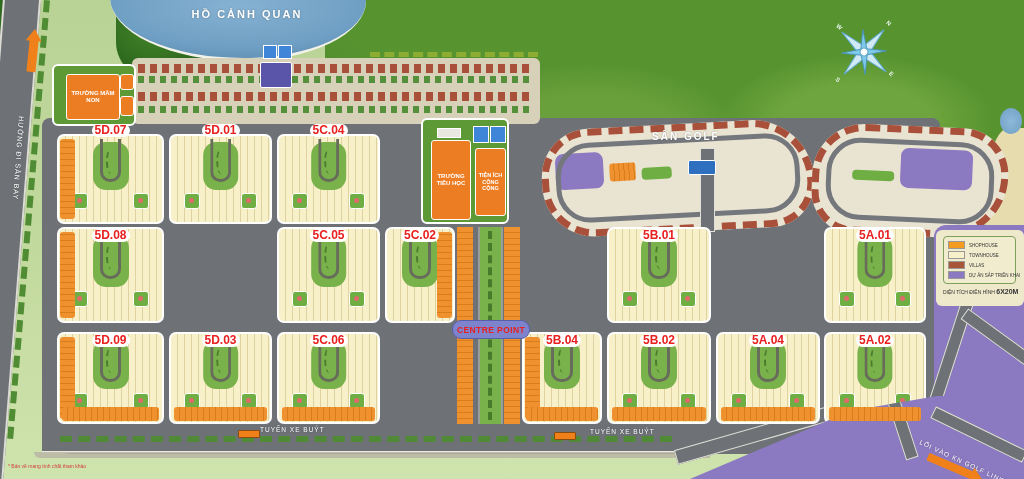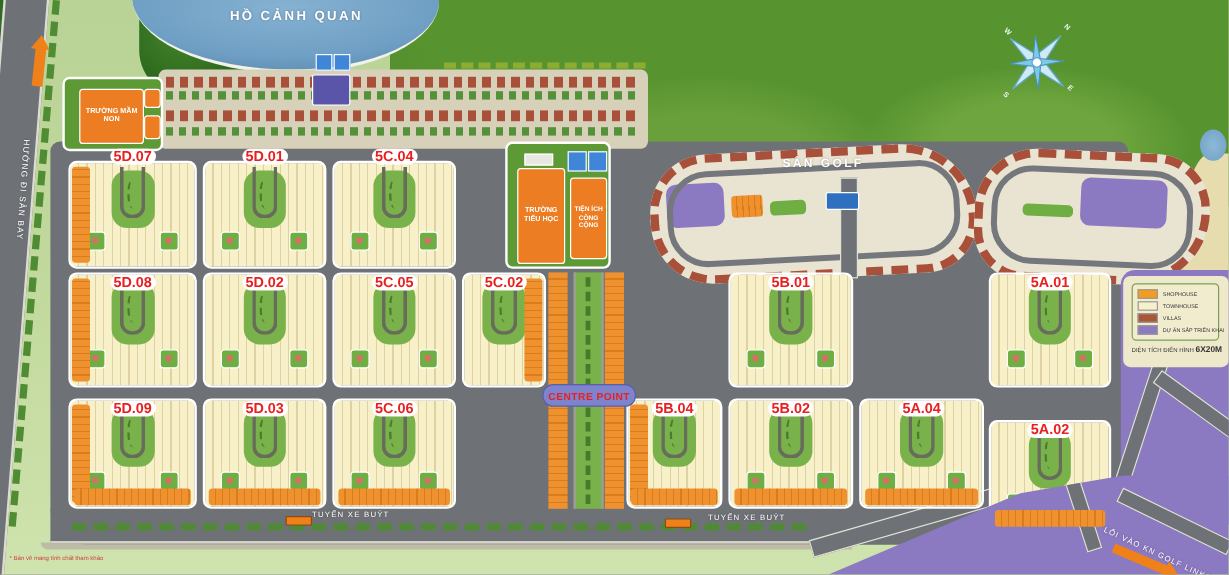--- a/index.html
+++ b/index.html
@@ -202,26 +202,20 @@
       <div class="mpark r"></div>
     </div>
 
   <div class="block" style="left:57px;top:227px;width:107px;height:96px;">
       <div class="blabel">5D.08</div>
       <div class="upark"></div>
       <div class="mpark l"></div>
       <div class="mpark r"></div>
       <div class="shopstrip v left"></div>
     </div>
-  <div class="block" style="left:169px;top:227px;width:103px;height:96px;">
-      <div class="blabel">5D.02</div>
-      <div class="upark"></div>
-      <div class="mpark l"></div>
-      <div class="mpark r"></div>
-    </div>
   <div class="block" style="left:277px;top:227px;width:103px;height:96px;">
       <div class="blabel">5C.05</div>
       <div class="upark"></div>
       <div class="mpark l"></div>
       <div class="mpark r"></div>
     </div>
   <div class="block narrow" style="left:385px;top:227px;width:70px;height:96px;">
       <div class="blabel">5C.02</div>
       <div class="upark"></div>
       <div class="shopstrip v right"></div>
@@ -274,21 +268,21 @@
       <div class="mpark r"></div>
       <div class="shopstrip h"></div>
     </div>
   <div class="block" style="left:716px;top:332px;width:104px;height:92px;">
       <div class="blabel">5A.04</div>
       <div class="upark"></div>
       <div class="mpark l"></div>
       <div class="mpark r"></div>
       <div class="shopstrip h"></div>
     </div>
-  <div class="block" style="left:824px;top:350px;width:102px;height:92px;">
+  <div class="block" style="left:824px;top:332px;width:102px;height:92px;">
       <div class="blabel">5A.02</div>
       <div class="upark"></div>
       <div class="mpark l"></div>
       <div class="mpark r"></div>
       <div class="shopstrip h"></div>
     </div>
 
   <div class="abs purpleR">
     <div class="roadbar" style="position:absolute;left:6px;top:66px;width:11px;height:150px;transform:rotate(18deg);"></div>
     <div class="roadbar" style="position:absolute;left:22px;top:108px;width:86px;height:11px;transform:rotate(36deg);"></div>

